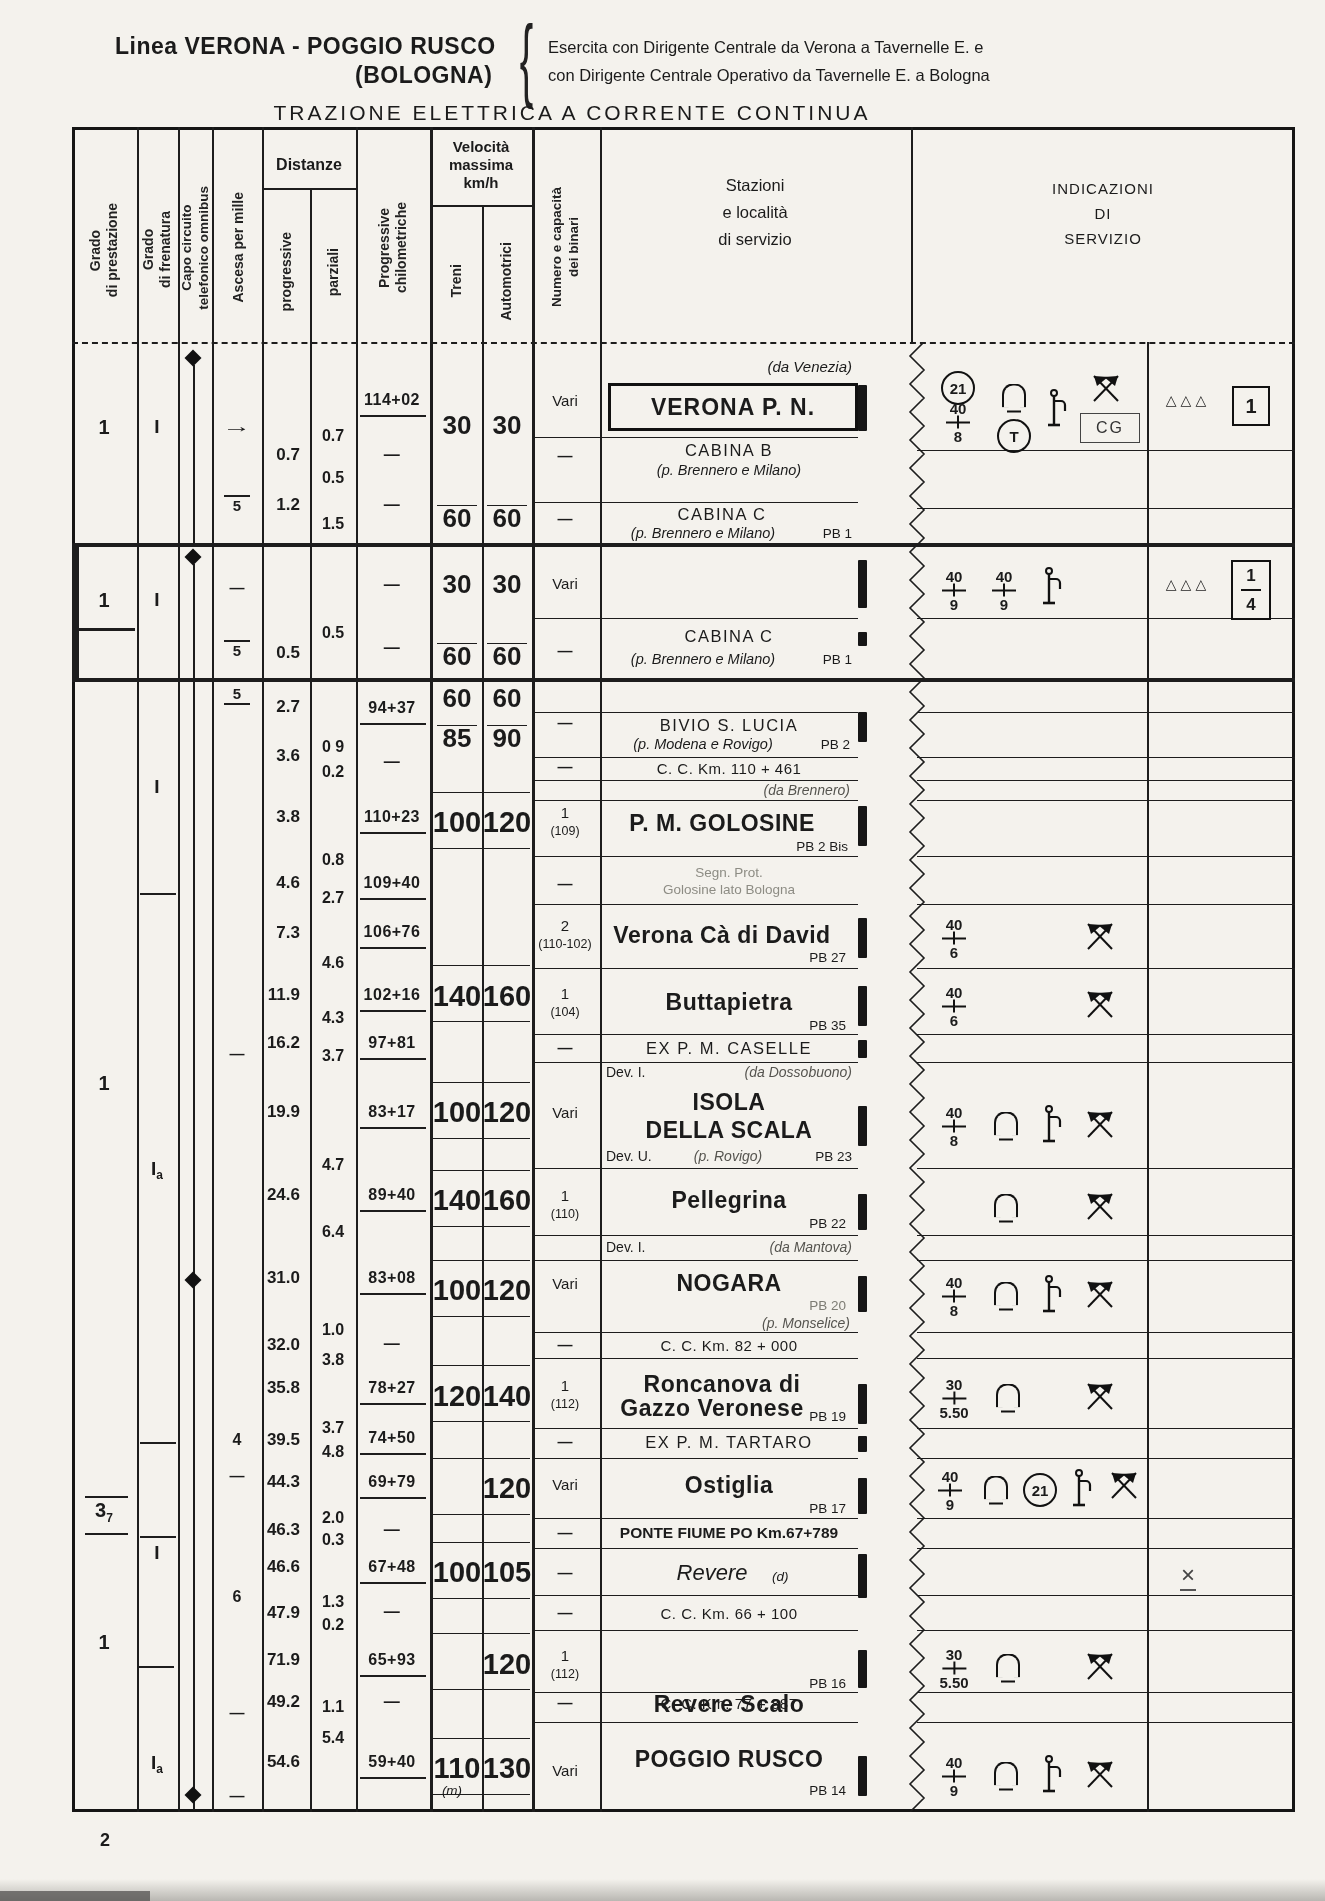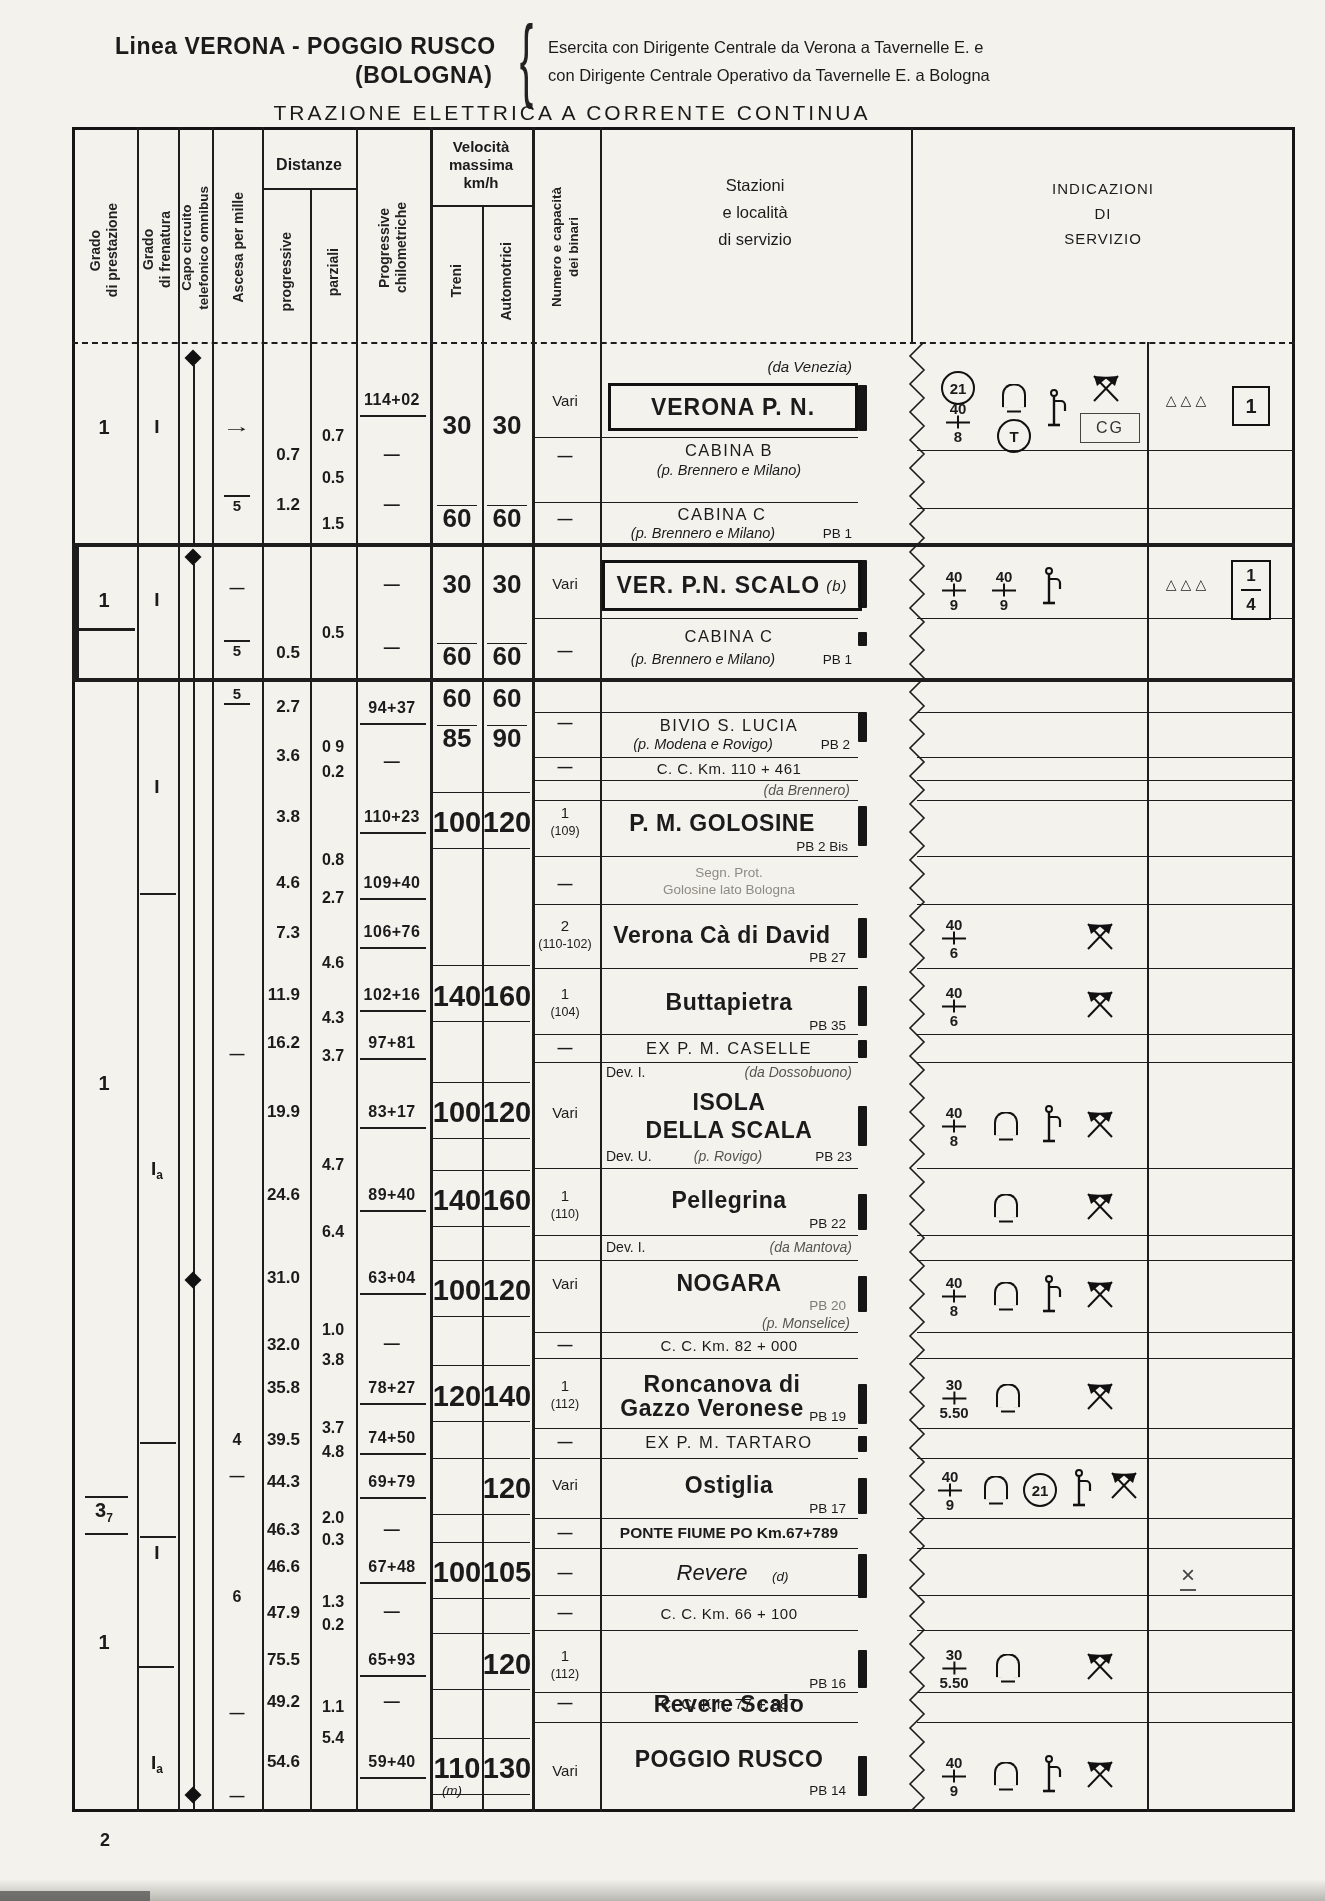--- a/index.html
+++ b/index.html
@@ -315,21 +315,21 @@
     <div class="abs rgt prog" style="left: 300px; top: 1112px;">19.9</div>
     <div class="abs rgt prog" style="left: 300px; top: 1195px;">24.6</div>
     <div class="abs rgt prog" style="left: 300px; top: 1278px;">31.0</div>
     <div class="abs rgt prog" style="left: 300px; top: 1345px;">32.0</div>
     <div class="abs rgt prog" style="left: 300px; top: 1388px;">35.8</div>
     <div class="abs rgt prog" style="left: 300px; top: 1440px;">39.5</div>
     <div class="abs rgt prog" style="left: 300px; top: 1482px;">44.3</div>
     <div class="abs rgt prog" style="left: 300px; top: 1530px;">46.3</div>
     <div class="abs rgt prog" style="left: 300px; top: 1567px;">46.6</div>
     <div class="abs rgt prog" style="left: 300px; top: 1613px;">47.9</div>
-    <div class="abs rgt prog" style="left: 300px; top: 1660px;">75.5</div>
+    <div class="abs rgt prog" style="left: 300px; top: 1660px;">71.9</div>
     <div class="abs rgt prog" style="left: 300px; top: 1702px;">49.2</div>
     <div class="abs rgt prog" style="left: 300px; top: 1762px;">54.6</div>
     <div class="abs ctr parz" style="left: 333px; top: 436px;">0.7</div>
     <div class="abs ctr parz" style="left: 333px; top: 478px;">0.5</div>
     <div class="abs ctr parz" style="left: 333px; top: 524px;">1.5</div>
     <div class="abs ctr parz" style="left: 333px; top: 633px;">0.5</div>
     <div class="abs ctr parz" style="left: 333px; top: 747px;">0 9</div>
     <div class="abs ctr parz" style="left: 333px; top: 772px;">0.2</div>
     <div class="abs ctr parz" style="left: 333px; top: 860px;">0.8</div>
     <div class="abs ctr parz" style="left: 333px; top: 898px;">2.7</div>
@@ -364,21 +364,21 @@
     <div class="abs ctr chil" style="left: 392px; top: 932px;">106+76</div>
     <div class="ln" style="left: 360px; top: 947px; width: 66px; height: 2px;"></div>
     <div class="abs ctr chil" style="left: 392px; top: 995px;">102+16</div>
     <div class="ln" style="left: 360px; top: 1010px; width: 66px; height: 2px;"></div>
     <div class="abs ctr chil" style="left: 392px; top: 1043px;">97+81</div>
     <div class="ln" style="left: 360px; top: 1058px; width: 66px; height: 2px;"></div>
     <div class="abs ctr chil" style="left: 392px; top: 1112px;">83+17</div>
     <div class="ln" style="left: 360px; top: 1127px; width: 66px; height: 2px;"></div>
     <div class="abs ctr chil" style="left: 392px; top: 1195px;">89+40</div>
     <div class="ln" style="left: 360px; top: 1210px; width: 66px; height: 2px;"></div>
-    <div class="abs ctr chil" style="left: 392px; top: 1278px;">63+04</div>
+    <div class="abs ctr chil" style="left: 392px; top: 1278px;">83+08</div>
     <div class="ln" style="left: 360px; top: 1293px; width: 66px; height: 2px;"></div>
     <div class="abs ctr chil" style="left: 392px; top: 1344px;">—</div>
     <div class="abs ctr chil" style="left: 392px; top: 1388px;">78+27</div>
     <div class="ln" style="left: 360px; top: 1403px; width: 66px; height: 2px;"></div>
     <div class="abs ctr chil" style="left: 392px; top: 1438px;">74+50</div>
     <div class="ln" style="left: 360px; top: 1453px; width: 66px; height: 2px;"></div>
     <div class="abs ctr chil" style="left: 392px; top: 1482px;">69+79</div>
     <div class="ln" style="left: 360px; top: 1497px; width: 66px; height: 2px;"></div>
     <div class="abs ctr chil" style="left: 392px; top: 1530px;">—</div>
     <div class="abs ctr chil" style="left: 392px; top: 1567px;">67+48</div>
@@ -438,21 +438,20 @@
     <div class="abs ctr trkn" style="left: 565px; top: 1395px;">1<br><span class="cap">(112)</span></div>
     <div class="abs ctr dashtx" style="left: 565px; top: 1441px;">—</div>
     <div class="abs ctr trk" style="left: 565px; top: 1484px;">Vari</div>
     <div class="abs ctr dashtx" style="left: 565px; top: 1532px;">—</div>
     <div class="abs ctr dashtx" style="left: 565px; top: 1572px;">—</div>
     <div class="abs ctr dashtx" style="left: 565px; top: 1612px;">—</div>
     <div class="abs ctr trkn" style="left: 565px; top: 1665px;">1<br><span class="cap">(112)</span></div>
     <div class="abs ctr dashtx" style="left: 565px; top: 1702px;">—</div>
     <div class="abs ctr trk" style="left: 565px; top: 1770px;">Vari</div>
     <div class="stbox" style="left: 608px; top: 383px; width: 244px; height: 42px;">VERONA P. N.</div>
-    <div class="stbox" style="left: 602px; top: 560px; width: 254px; height: 45px;">VER. P.N. SCALO<span class="bsuf">(b)</span></div>
     <div class="abs rgt noteit" style="left: 852px; top: 366px;">(da Venezia)</div>
     <div class="abs ctr name16" style="left: 729px; top: 450px;">CABINA B</div>
     <div class="abs ctr sub" style="left: 729px; top: 470px;">(p. Brennero e Milano)</div>
     <div class="abs ctr name16" style="left: 722px; top: 514px;">CABINA C</div>
     <div class="abs ctr sub" style="left: 703px; top: 533px;">(p. Brennero e Milano)</div>
     <div class="abs rgt pb" style="left: 852px; top: 533px;">PB 1</div>
     <div class="abs ctr name16" style="left: 729px; top: 636px;">CABINA C</div>
     <div class="abs ctr sub" style="left: 703px; top: 659px;">(p. Brennero e Milano)</div>
     <div class="abs rgt pb" style="left: 852px; top: 659px;">PB 1</div>
     <div class="abs ctr name16" style="left: 729px; top: 725px;">BIVIO S. LUCIA</div>

